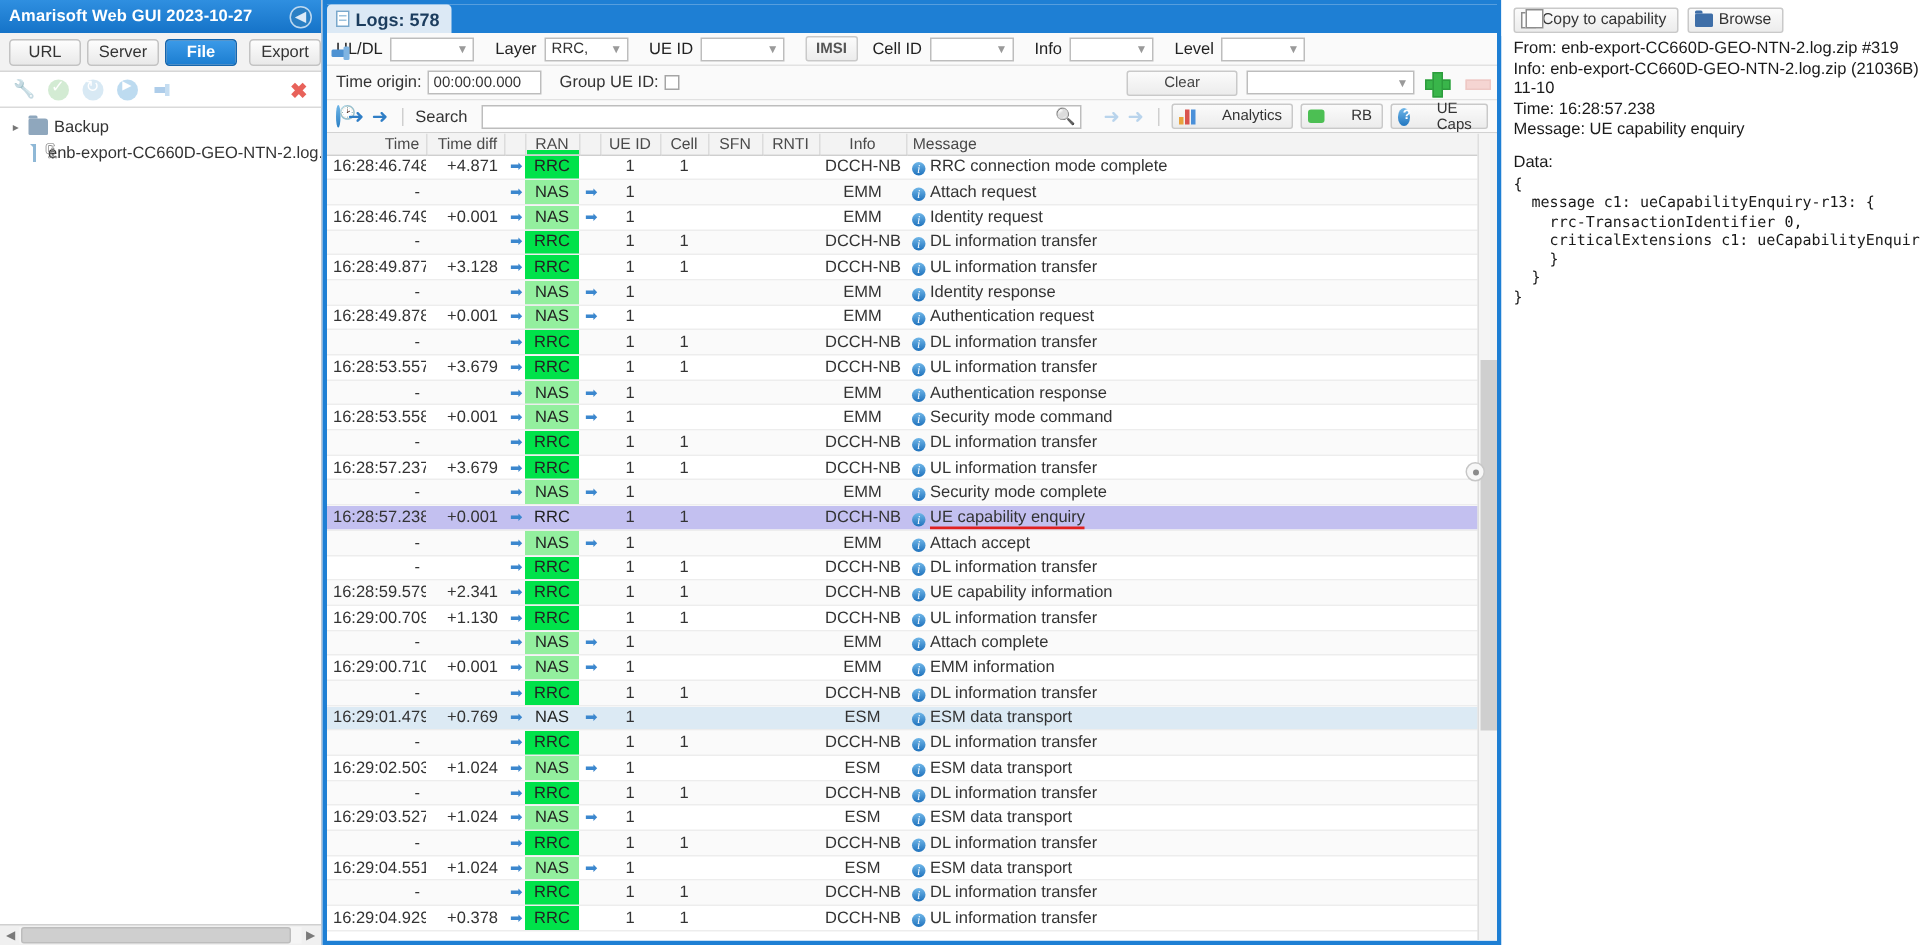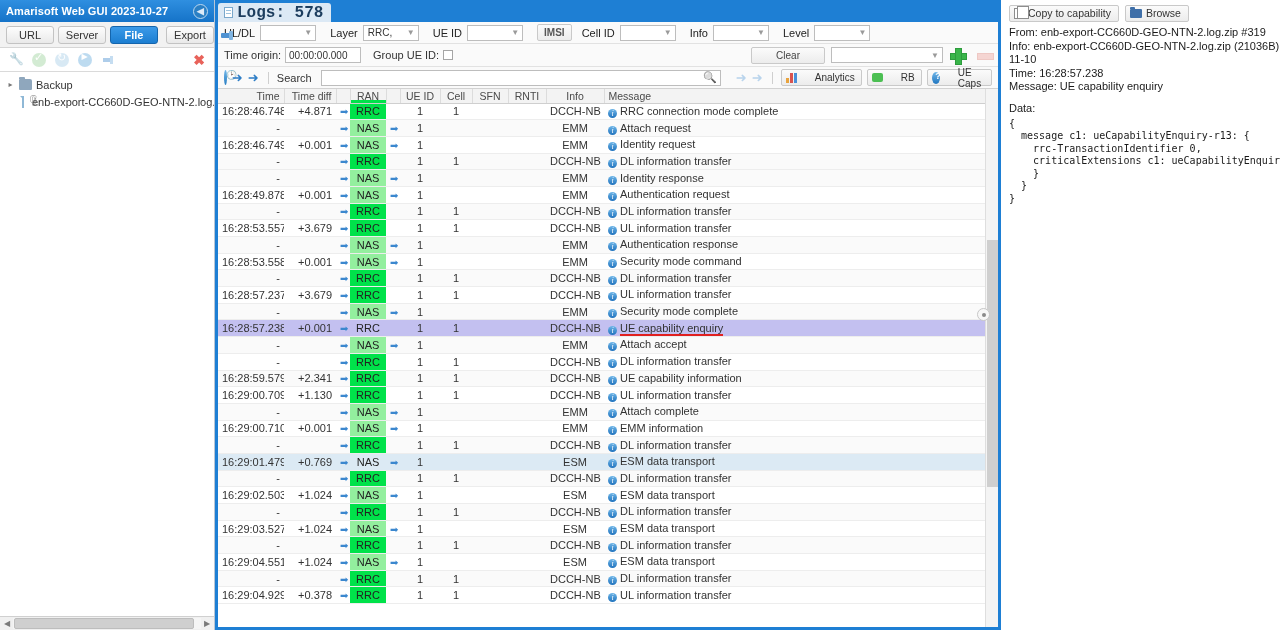--- a/index.html
+++ b/index.html
@@ -86,21 +86,21 @@
   .hs-arrow { width:12px; text-align:center; font-size:8px; color:#7a7a7a; cursor:pointer;}
   .hs-track { flex:1; height:11px; background:#f5f5f5; position:relative;}
   .hs-thumb { position:absolute; left:1px; top:0; width:96%; height:11px; background:#cfcfcf; border:1px solid #bdbdbd; border-radius:2px; cursor:pointer;}
 
   
   #center { width: 786px; height: 630px; display:flex; flex-direction:column; background:#fff;
             border-left: 3px solid #1e7fd4; border-right: 3px solid #1e7fd4;
             border-top: 3px solid #1e7fd4; border-bottom: 3px solid #1e7fd4; }
   .tabbar { height:19px; background:#1e7fd4; display:flex; align-items:flex-end; }
   .tab { height:19px; background:#dce9f5; border-radius:3px 3px 0 0; padding:0 8px 0 6px;
-         display:flex; align-items:center; gap:4px; font-size:16px; color:#1c3d5e; font-weight:bold; cursor:pointer;font-family:Liberation Mono, monospace;}
+         display:flex; align-items:center; gap:4px; font-size:12px; color:#1c3d5e; font-weight:bold; cursor:pointer;}
   .tab .doc-ico{ width:9px;height:11px;background:#fff;border:1px solid #7aa8cc;position:relative;}
   .tab .doc-ico:after{content:"";position:absolute;left:1px;top:2px;width:5px;height:1px;background:#9ec3de;box-shadow:0 3px 0 #9ec3de;}
 
   .filterbar {
     height:22px; display:flex; align-items:center; gap:0; padding:0 6px;
     background:#fafafa; border-bottom:1px solid #e2e2e2; font-size:11px; color:#222;
   }
   .fl { margin-right:5px; white-space:nowrap; }
   .sel {
     height:16px; min-width:56px; border:1px solid #bdbdbd; background:#fff;
@@ -421,20 +421,33 @@
               <td class="c-dir"><span class="dirarr">➡</span></td>
               <td class="c-ran ran-rrc">RRC</td>
               <td class="c-dir2"></td>
               <td class="c-ueid">1</td>
               <td class="c-cell">1</td>
               <td class="c-sfn"></td>
               <td class="c-rnti"></td>
               <td class="c-info">DCCH-NB</td>
               <td class="c-msg"><span class="infoi">i</span><span>DL information transfer</span></td>
             </tr>
+            <tr>
+              <td class="c-time">16:28:49.877</td>
+              <td class="c-diff">+3.128</td>
+              <td class="c-dir"><span class="dirarr">➡</span></td>
+              <td class="c-ran ran-rrc">RRC</td>
+              <td class="c-dir2"></td>
+              <td class="c-ueid">1</td>
+              <td class="c-cell">1</td>
+              <td class="c-sfn"></td>
+              <td class="c-rnti"></td>
+              <td class="c-info">DCCH-NB</td>
+              <td class="c-msg"><span class="infoi">i</span><span>UL information transfer</span></td>
+            </tr>
             <tr class="alt">
               <td class="c-time">-</td>
               <td class="c-diff"></td>
               <td class="c-dir"><span class="dirarr">➡</span></td>
               <td class="c-ran ran-nas">NAS</td>
               <td class="c-dir2"><span class="dirarr">➡</span></td>
               <td class="c-ueid">1</td>
               <td class="c-cell"></td>
               <td class="c-sfn"></td>
               <td class="c-rnti"></td>

